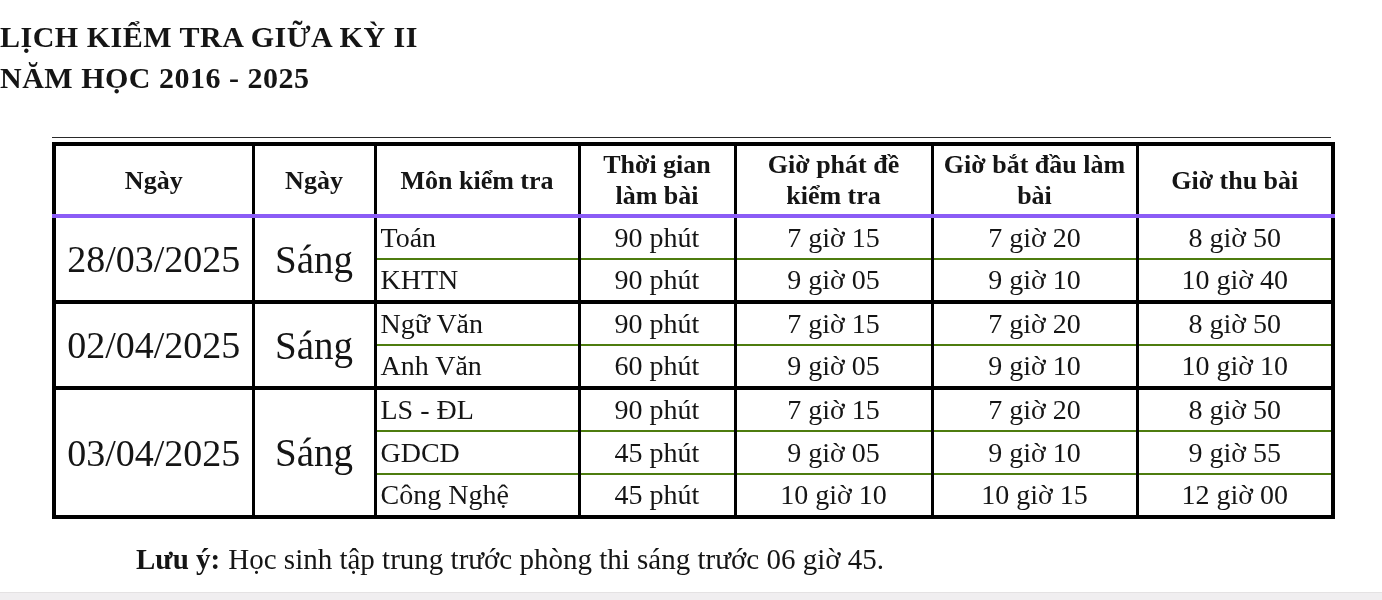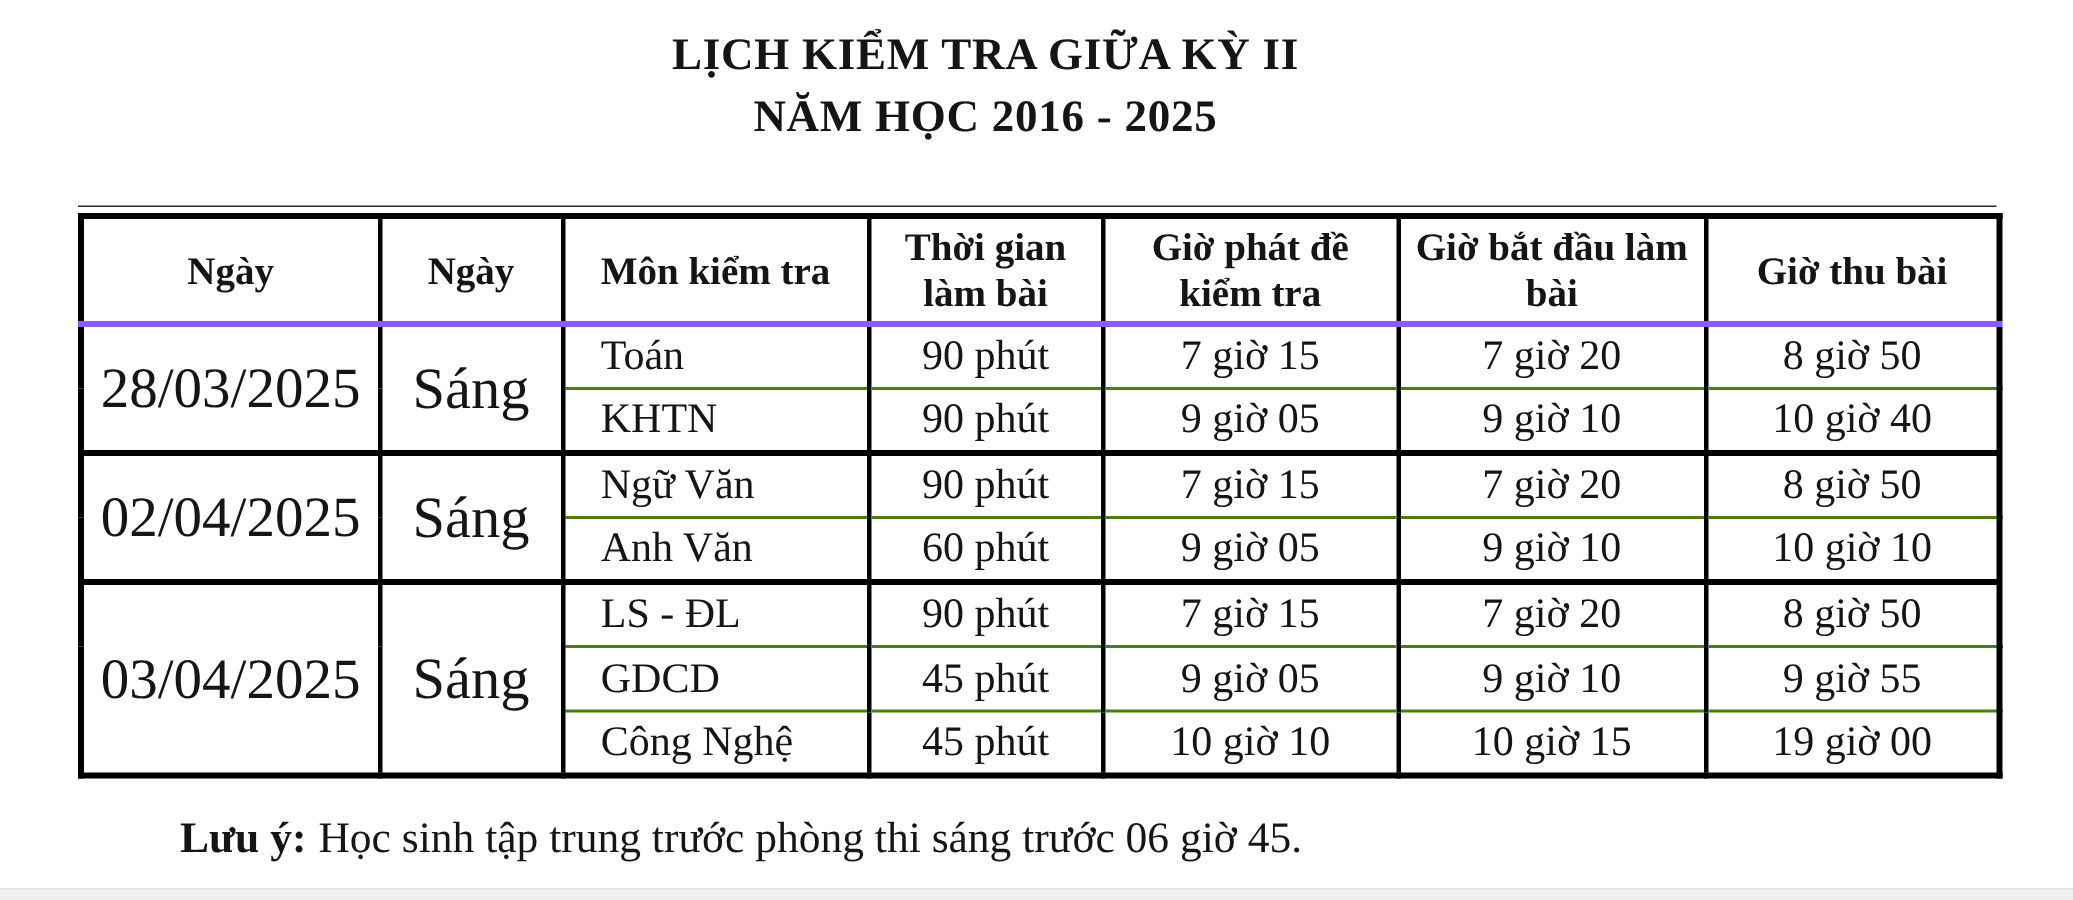--- a/index.html
+++ b/index.html
@@ -14,21 +14,21 @@
     position: relative;
     font-family: "Liberation Serif", "DejaVu Serif", serif;
     color: #111111;
     overflow: hidden;
   }
   .title-block {
     position: absolute;
     top: 16px;
     left: 0;
     width: 1314px;
-    text-align: center;
+    text-align: left;
     font-weight: bold;
     font-size: 30px;
     line-height: 41px;
     letter-spacing: 0.5px;
     color: #151515;
   }
   .thin-top-rule {
     position: absolute;
     left: 52px;
     top: 137px;
@@ -74,32 +74,32 @@
     color: #151515;
   }
   table.schedule td.date-cell {
     font-size: 38px;
   }
   table.schedule td.session-cell {
     font-size: 39px;
   }
   table.schedule td.subject-cell {
     text-align: left;
-    padding-left: 24px;
+    padding-left: 4px;
   }
   tr.group-start {
     border-top: 4px solid #000000;
   }
   tr.group-sub {
     border-top: 2px solid #4d7c0f;
     font-family: Liberation Serif, serif;
   }
   .note-line {
     position: absolute;
-    left: 120px;
+    left: 136px;
     top: 543px;
     font-size: 29px;
     color: #151515;
     white-space: nowrap;
   }
   .note-line .note-label {
     font-weight: bold;
     margin-right: 8px;
   }
   .bottom-strip {
@@ -192,21 +192,21 @@
       <td>45 phút</td>
       <td>9 giờ 05</td>
       <td>9 giờ 10</td>
       <td>9 giờ 55</td>
     </tr>
     <tr class="group-sub">
       <td class="subject-cell">Công Nghệ</td>
       <td>45 phút</td>
       <td>10 giờ 10</td>
       <td>10 giờ 15</td>
-      <td>19 giờ 00</td>
+      <td>12 giờ 00</td>
     </tr>
   </tbody>
 </table>
 
 <div class="note-line">
   <span class="note-label">Lưu ý:</span><span>Học sinh tập trung trước phòng thi sáng trước 06 giờ 45.</span>
 </div>
 
 <div class="bottom-strip"></div>
 

